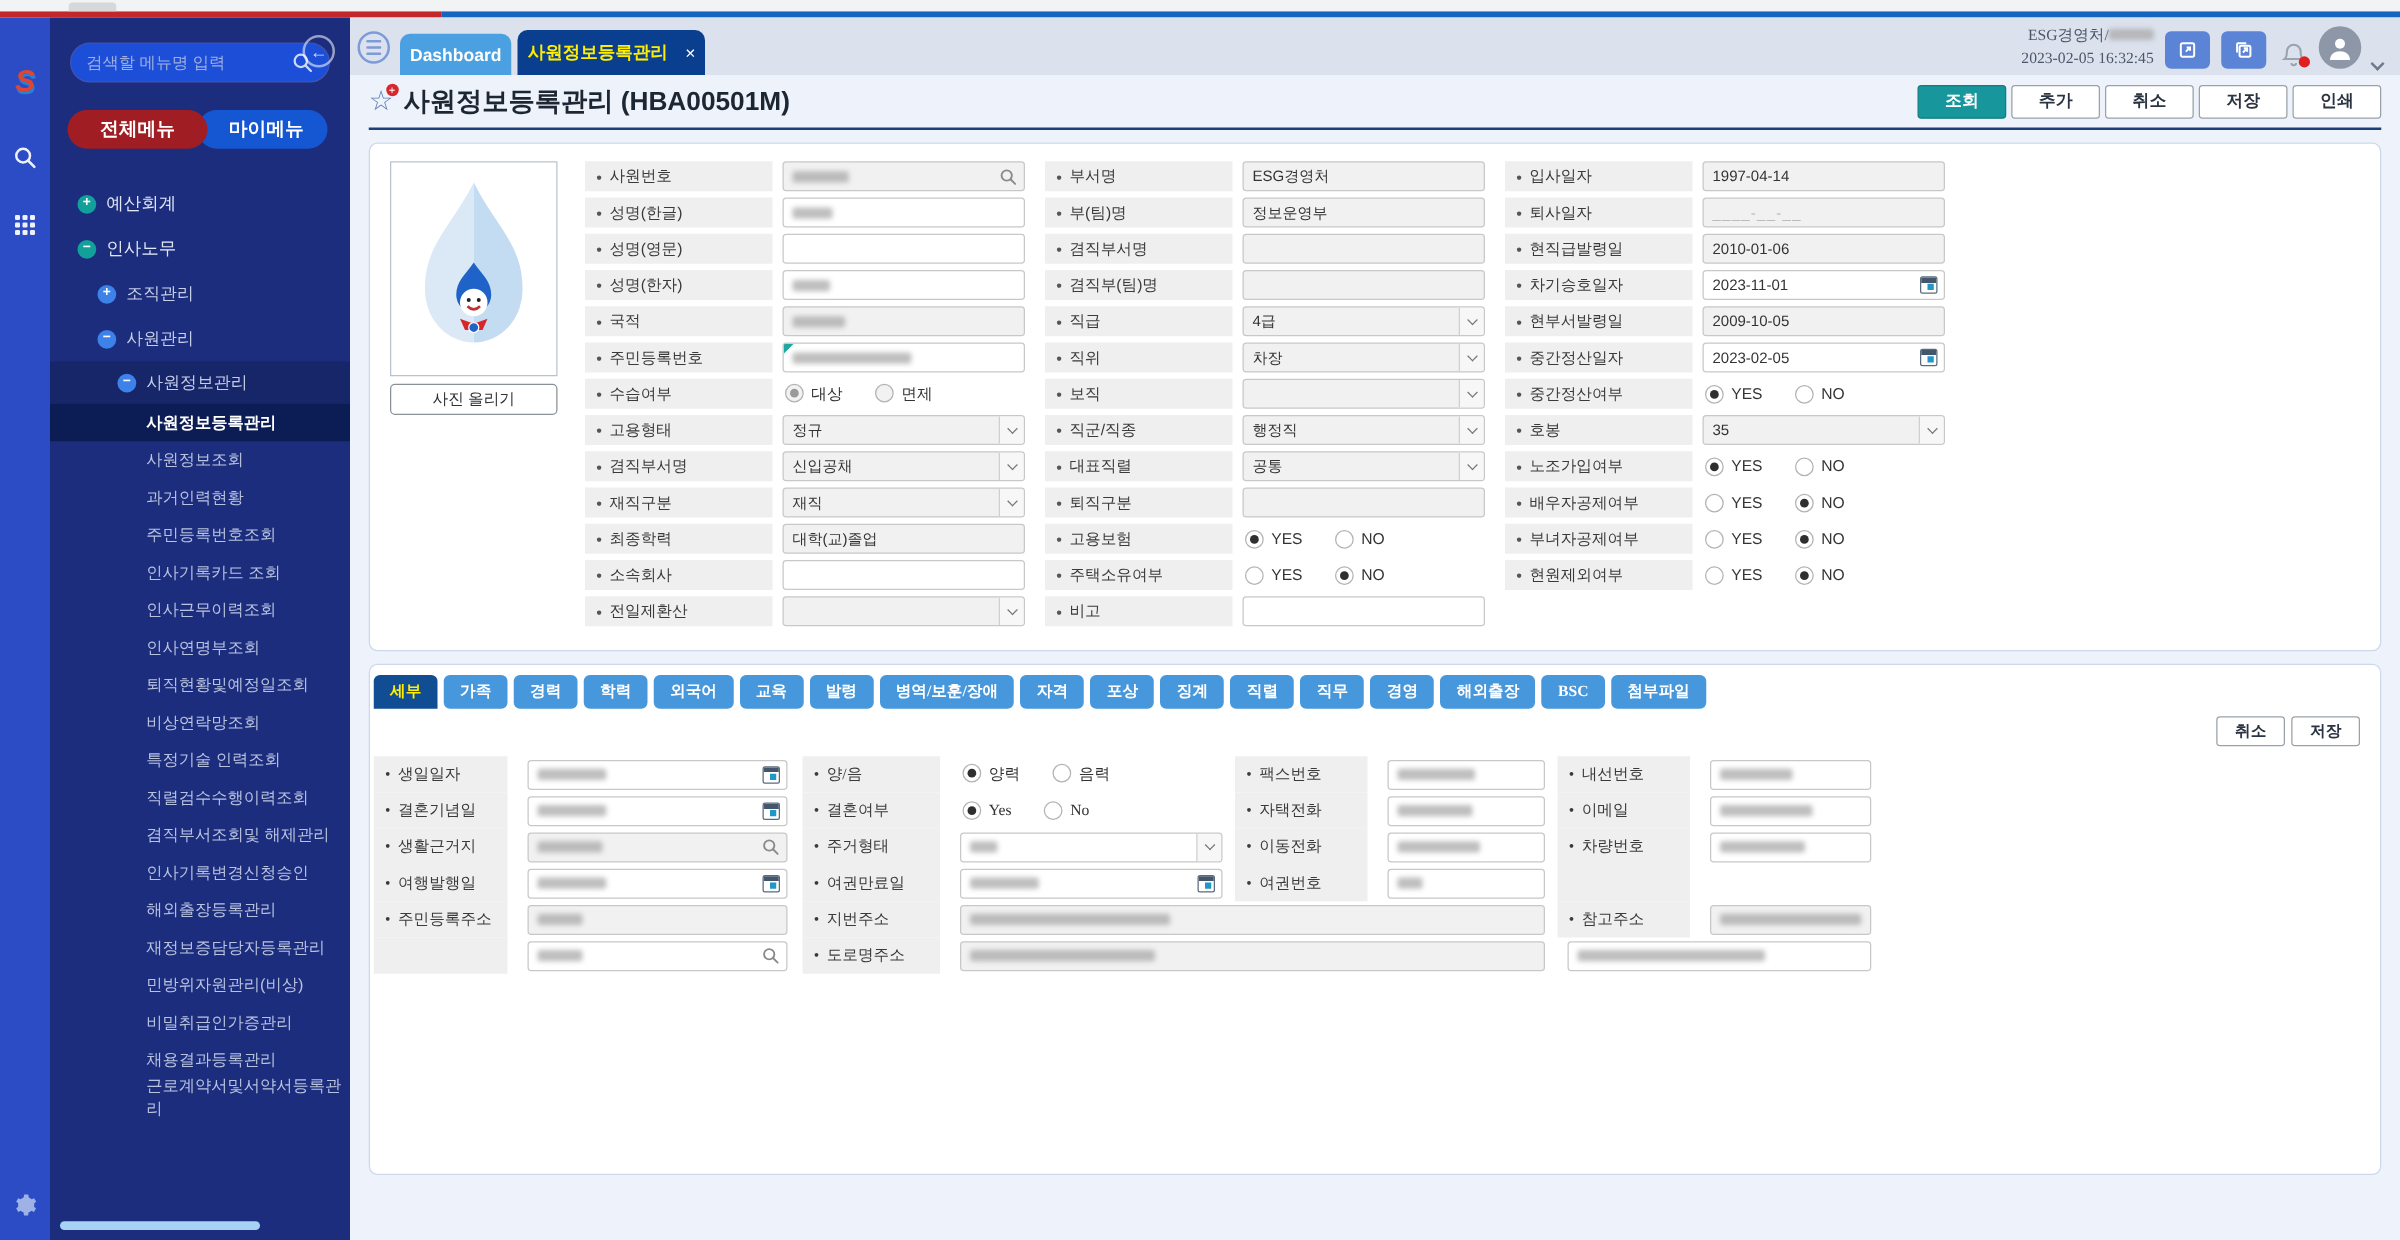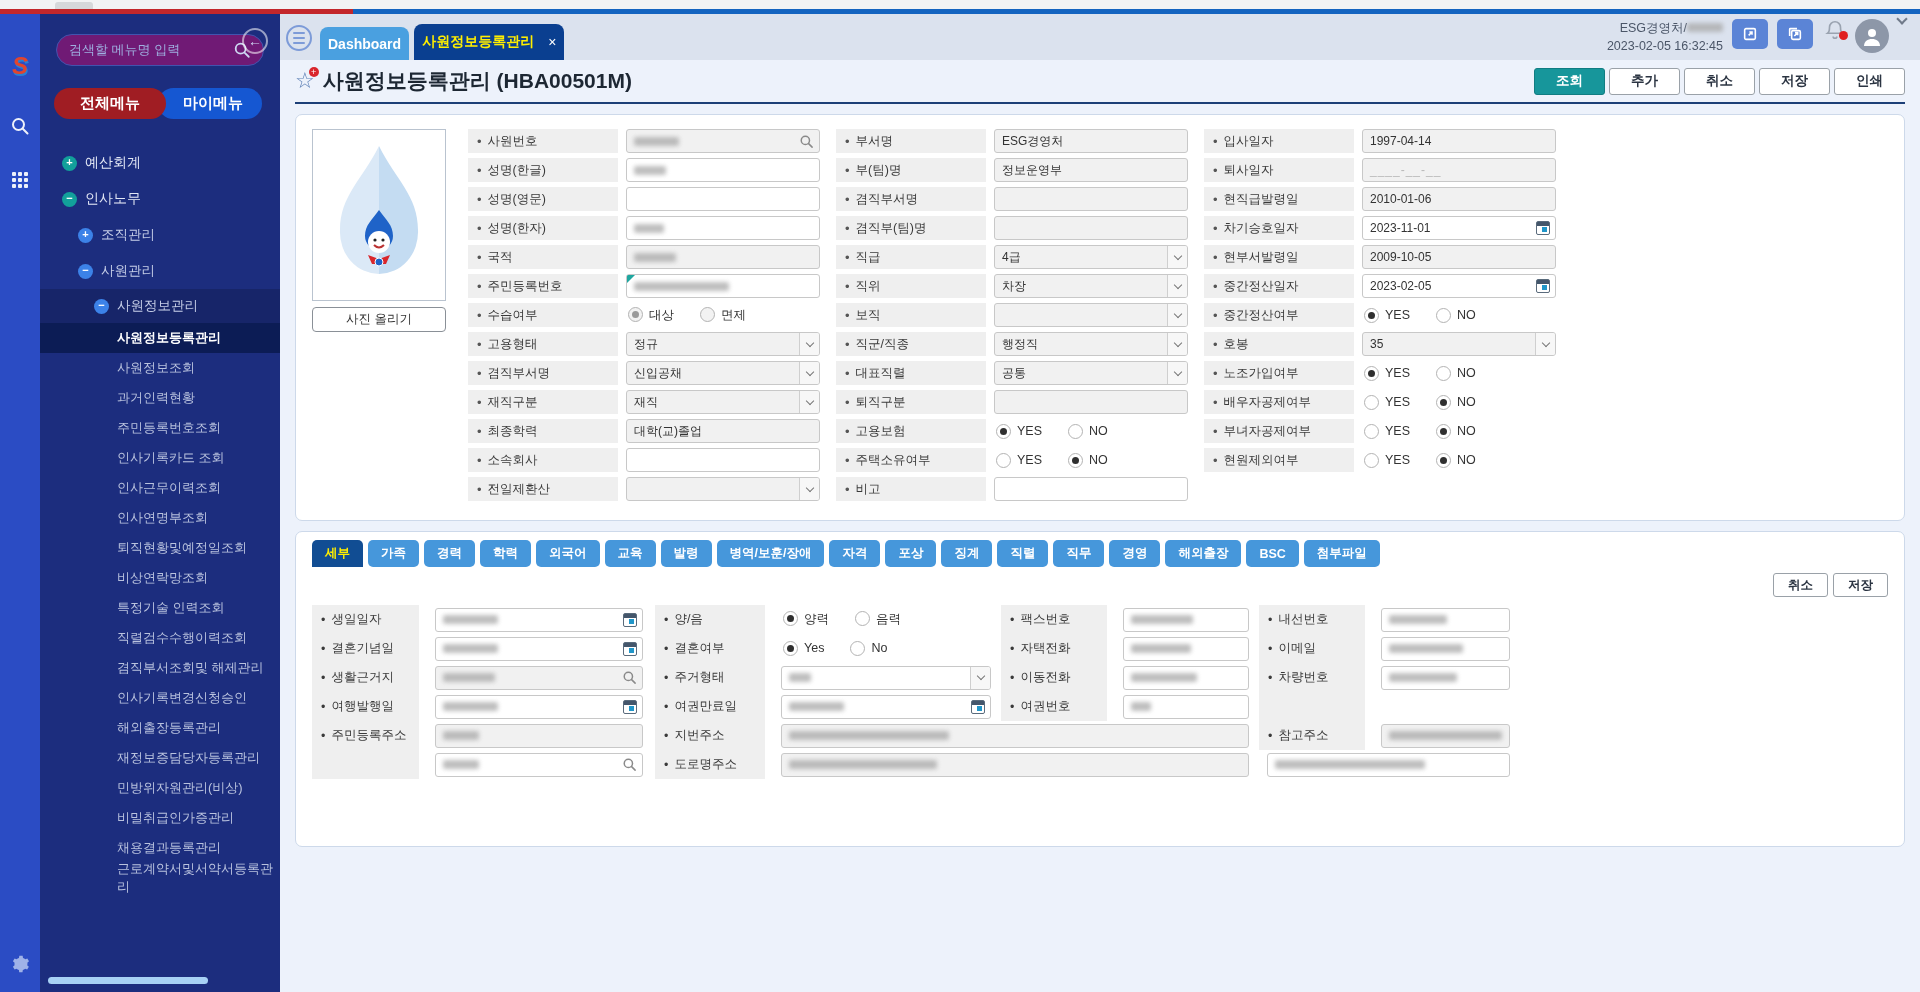--- a/index.html
+++ b/index.html
@@ -23,21 +23,21 @@
   .gridicon { display:inline-grid; grid-template-columns:repeat(3,4px); grid-gap:2px; }
   .gridicon i { width:4px; height:4px; background:#fff; border-radius:1px; }
   .rail .gear { position:absolute; bottom:18px; color:#9fb2e8; }
 
   
   .sidebar { width:240px; background:#1c2d7e; color:#c7cfe8; position:relative; flex:none; overflow:hidden; }
   .collapse-btn { position:absolute; top:14px; right:12px; width:26px; height:26px; border:2px solid rgba(255,255,255,.55); border-radius:50%; color:#cfd9f5; display:flex; align-items:center; justify-content:center; font-size:14px; }
   .logo { margin:34px 0 0 22px; }
   .logo .t1 { color:#fff; font-size:24px; font-weight:bold; letter-spacing:1px; }
   .logo .t2 { color:#b9c4e8; font-size:10.5px; margin-top:2px; letter-spacing:.4px; }
-  .msearch { margin:20px 16px 0 16px; height:32px; background:#701a75; border:1px solid #4154ae; border-radius:16px; display:flex; align-items:center; padding:4px 12px; }
+  .msearch { margin:20px 16px 0 16px; height:32px; background:#1d4ed8; border:1px solid #4154ae; border-radius:16px; display:flex; align-items:center; padding:4px 12px; }
   .msearch .ph { flex:1; color:#9fb0e0; font-size:13px; }
   .menu-btns { display:flex; margin:22px 14px 0 14px; }
   .mbtn { height:31px; border-radius:16px; display:flex; align-items:center; justify-content:center; font-weight:bold; font-size:15px; color:#fff; }
   .mbtn.all { width:112px; background:#a01d23; z-index:2; }
   .mbtn.my { width:104px; background:#1557d2; margin-left:-8px; padding-left:6px; }
   .tree { margin-top:26px; }
   .mi { display:flex; align-items:center; height:30px; cursor:pointer; }
   .mi .ticon { width:15px; height:15px; border-radius:50%; color:#fff; font-size:11px; line-height:13px; text-align:center; margin-right:8px; flex:none; font-weight:bold; }
   .ticon.teal { background:#12a09b; }
   .ticon.blue { background:#3c82e8; }
@@ -50,21 +50,21 @@
 
   
   .main { flex:1; display:flex; flex-direction:column; min-width:0; }
   .topbar { height:46px; background:#dbe2ee; display:flex; align-items:flex-end; position:relative; flex:none; }
   .hamb { width:26px; height:26px; border:2px solid #7d9bd8; border-radius:50%; margin:0 8px 9px 6px; display:flex; flex-direction:column; justify-content:center; gap:3px; align-items:center; }
   .hamb i { width:12px; height:2px; background:#7d9bd8; border-radius:1px; }
   .wtab { height:33px; padding:0 8px; border-radius:8px 8px 0 0; display:flex; align-items:center; font-weight:bold; font-size:14px; margin-right:5px; color:#fff; }
   .wtab.plain { background:#4aa0e0; }
   .wtab.active { background:#0a3f90; color:#ffee00; height:36px; }
   .wtab .x { color:#fff; font-weight:normal; margin-left:14px; font-size:14px; }
-  .userbox { position:absolute; right:14px; top:5px; display:flex; align-items:flex-start; gap:9px; }
+  .userbox { position:absolute; right:14px; top:5px; display:flex; align-items:flex-end; gap:9px;font-family:Liberation Serif, serif; }
   .utext { text-align:right; color:#4b5668; font-size:12.5px; line-height:1.45; }
   .ubtn { width:36px; height:30px; background:#5b84d6; border-radius:5px; display:flex; align-items:center; justify-content:center; }
   .bellwrap { position:relative; margin-left:2px; }
   .bell-dot { position:absolute; right:-2px; bottom:1px; width:9px; height:9px; background:#e02020; border-radius:50%; }
   .avatar { width:34px; height:34px; border-radius:50%; background:#8d97a8; display:flex; align-items:center; justify-content:center; overflow:hidden; }
   .chev-down { width:8px; height:8px; border-right:2px solid #707a8a; border-bottom:2px solid #707a8a; transform:rotate(45deg); margin-top:-4px; }
 
   .content { flex:1; background:#edf2fb; padding:0 15px; overflow:hidden; }
   .titlerow { height:44px; display:flex; align-items:center; border-bottom:2px solid #1c3f77; }
   .fav { position:relative; font-size:22px; color:#5b7fb5; margin-right:8px; line-height:1; }
@@ -96,21 +96,21 @@
   .cal { width:14px; height:14px; border:1px solid #5a6b7c; border-radius:2px; background:linear-gradient(#44566b 0 4px,#fff 4px); position:relative; }
   .cal::after { content:''; position:absolute; right:2px; bottom:2px; width:5px; height:5px; background:#2196c9; }
   .radios { display:flex; align-items:center; gap:26px; padding-left:2px; }
   .radio { display:flex; gap:6px; font-size:12.5px; color:#333; }
   .rb { width:15px; height:15px; border-radius:50%; border:1px solid #b3b3b3; background:#fff; position:relative; flex:none; }
   .rb.on::after { content:''; position:absolute; inset:3px; border-radius:50%; background:#2f2f2f; }
   .radios.muted .rb { background:#f2f2f2; }
   .radios.muted .rb.on::after { background:#9a9a9a; }
 
   
-  .p2 { padding:8px 16px 16px 16px; height:316px; }
+  .p2 { padding:8px 16px 16px 3px; height:409px;font-family:Liberation Serif, serif; }
   .dtabs { display:flex; gap:5px; }
   .dtab { height:27px; padding:0 13px; background:#4697db; color:#fff; font-size:12.5px; font-weight:bold; border-radius:5px; display:flex; align-items:center; }
   .dtab.active { background:#114d93; color:#ffee00; border-radius:5px 5px 0 0; }
   .dact { display:flex; justify-content:flex-end; gap:5px; margin:6px 0 8px 0; }
   .sbtn { width:55px; height:24px; background:#fff; border:1px solid #9aa1a8; border-radius:3px; font-size:12.5px; font-weight:bold; color:#2b3442; display:flex; align-items:center; justify-content:center; }
   .dgrid { display:grid; grid-template-columns:107px 224px 12px 110px 226px 10px 106px 142px 10px 106px 145px 1fr; grid-auto-rows:29px; }
   .dlabel { background:#efefef; display:flex; align-items:center; padding-left:9px; font-size:12.5px; color:#3a3a3a; gap:6px; }
   .dctl { display:flex; align-items:center; padding-left:8px; }
   .dctl .inp { height:24px; }
 

